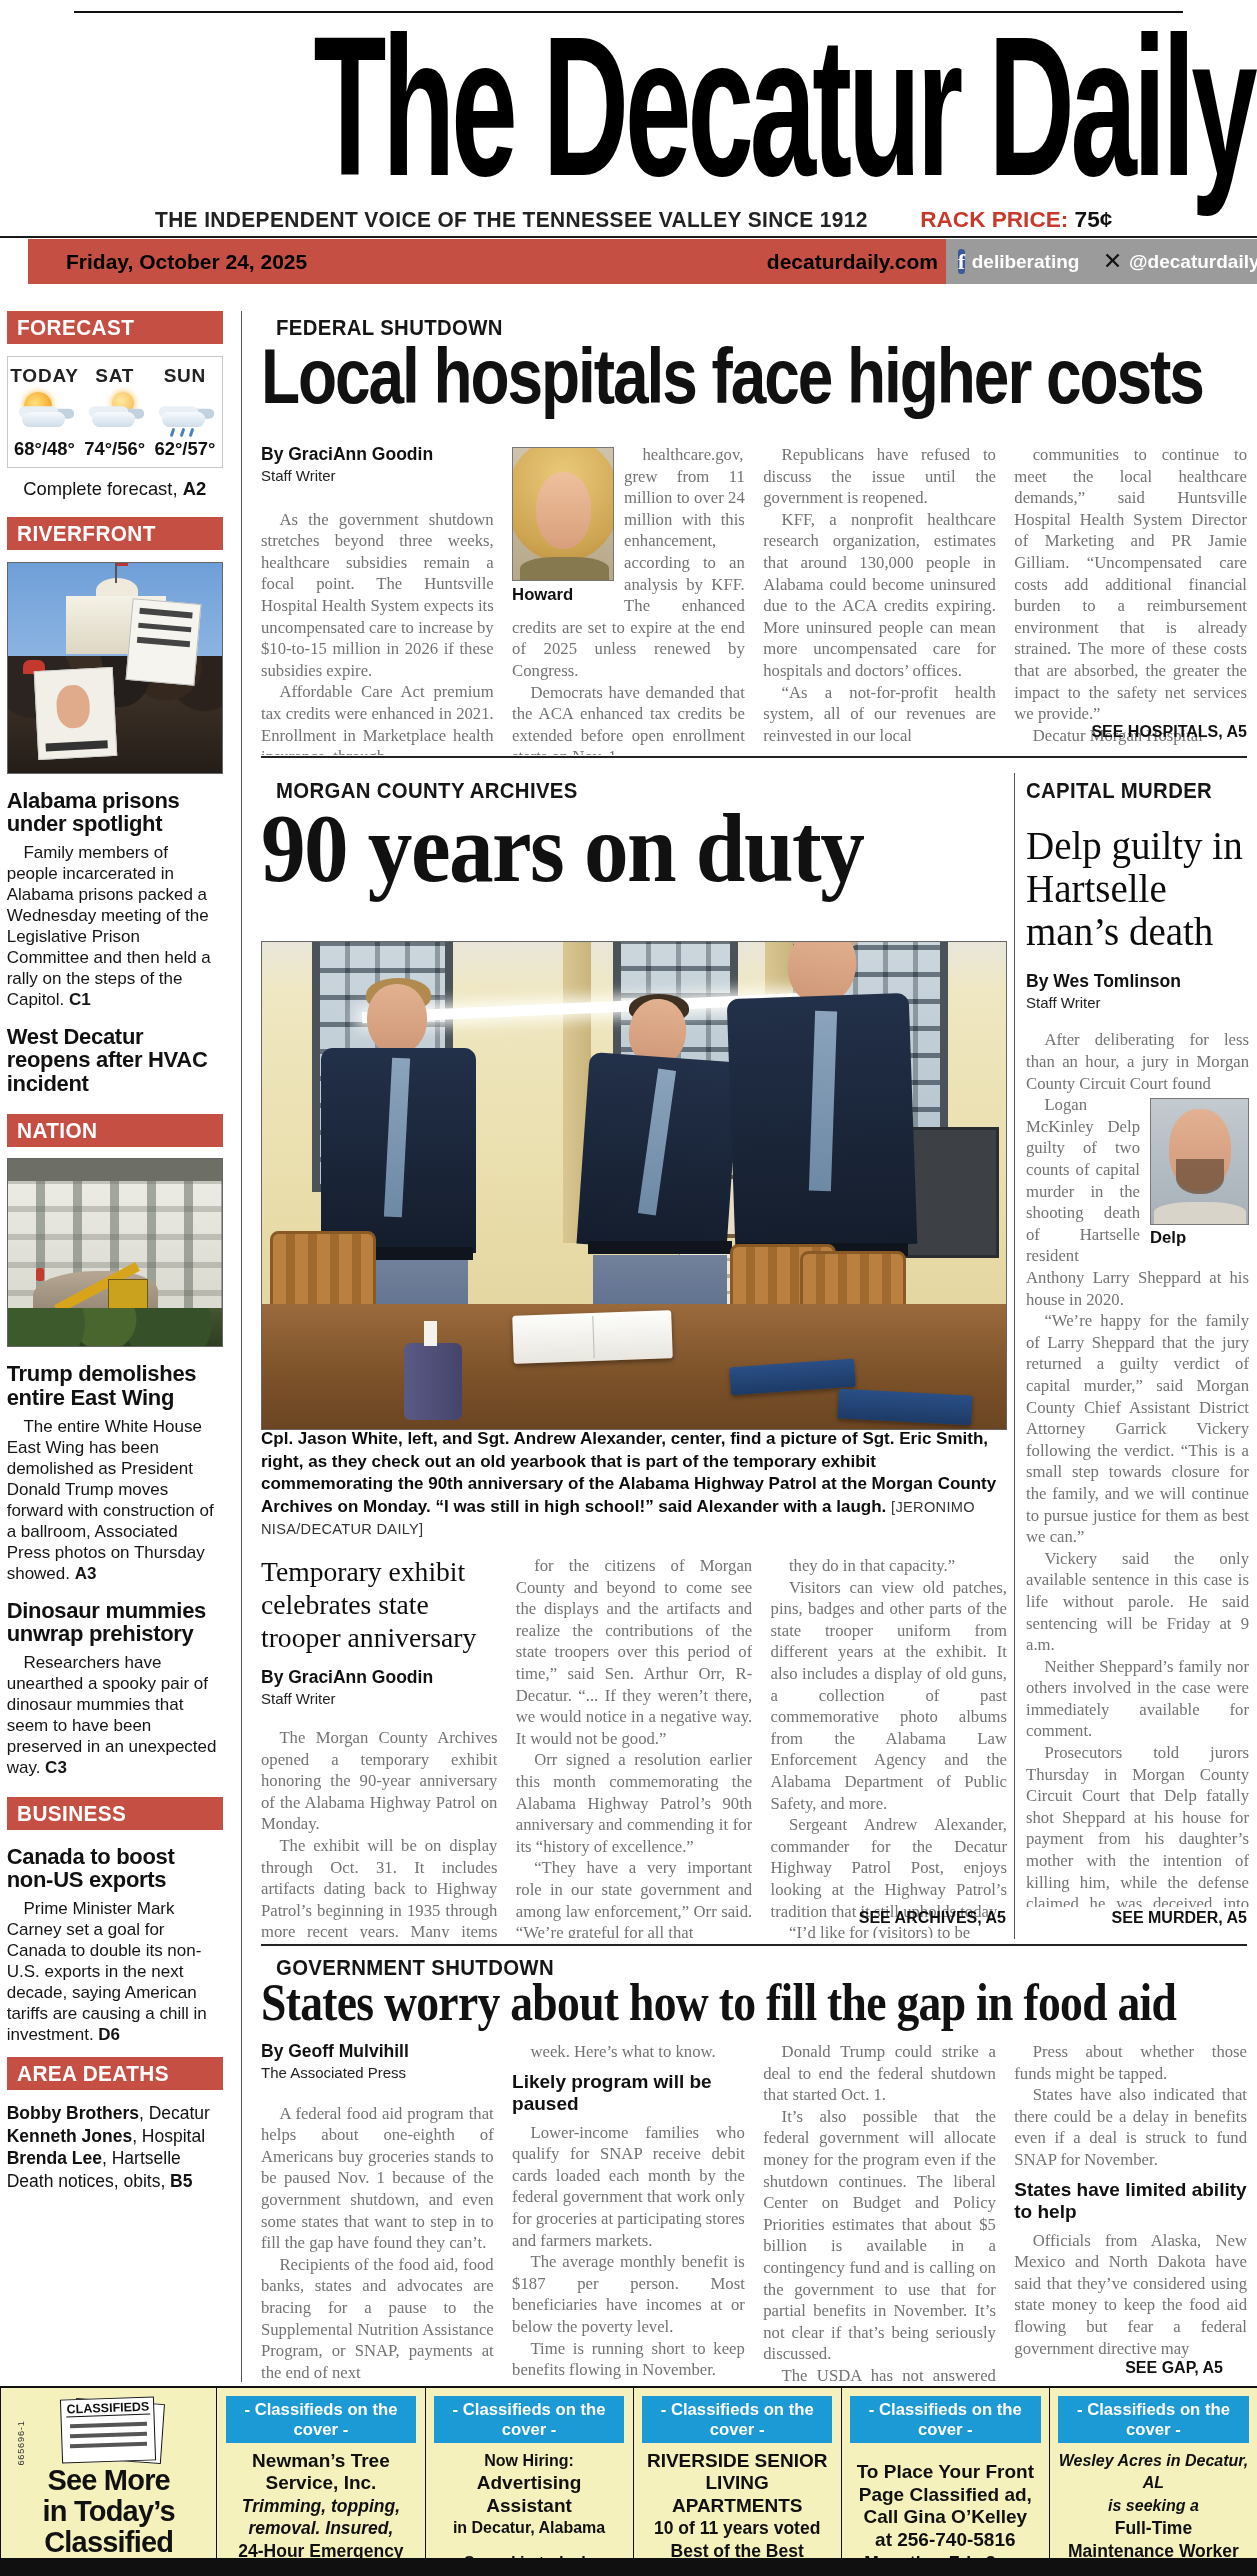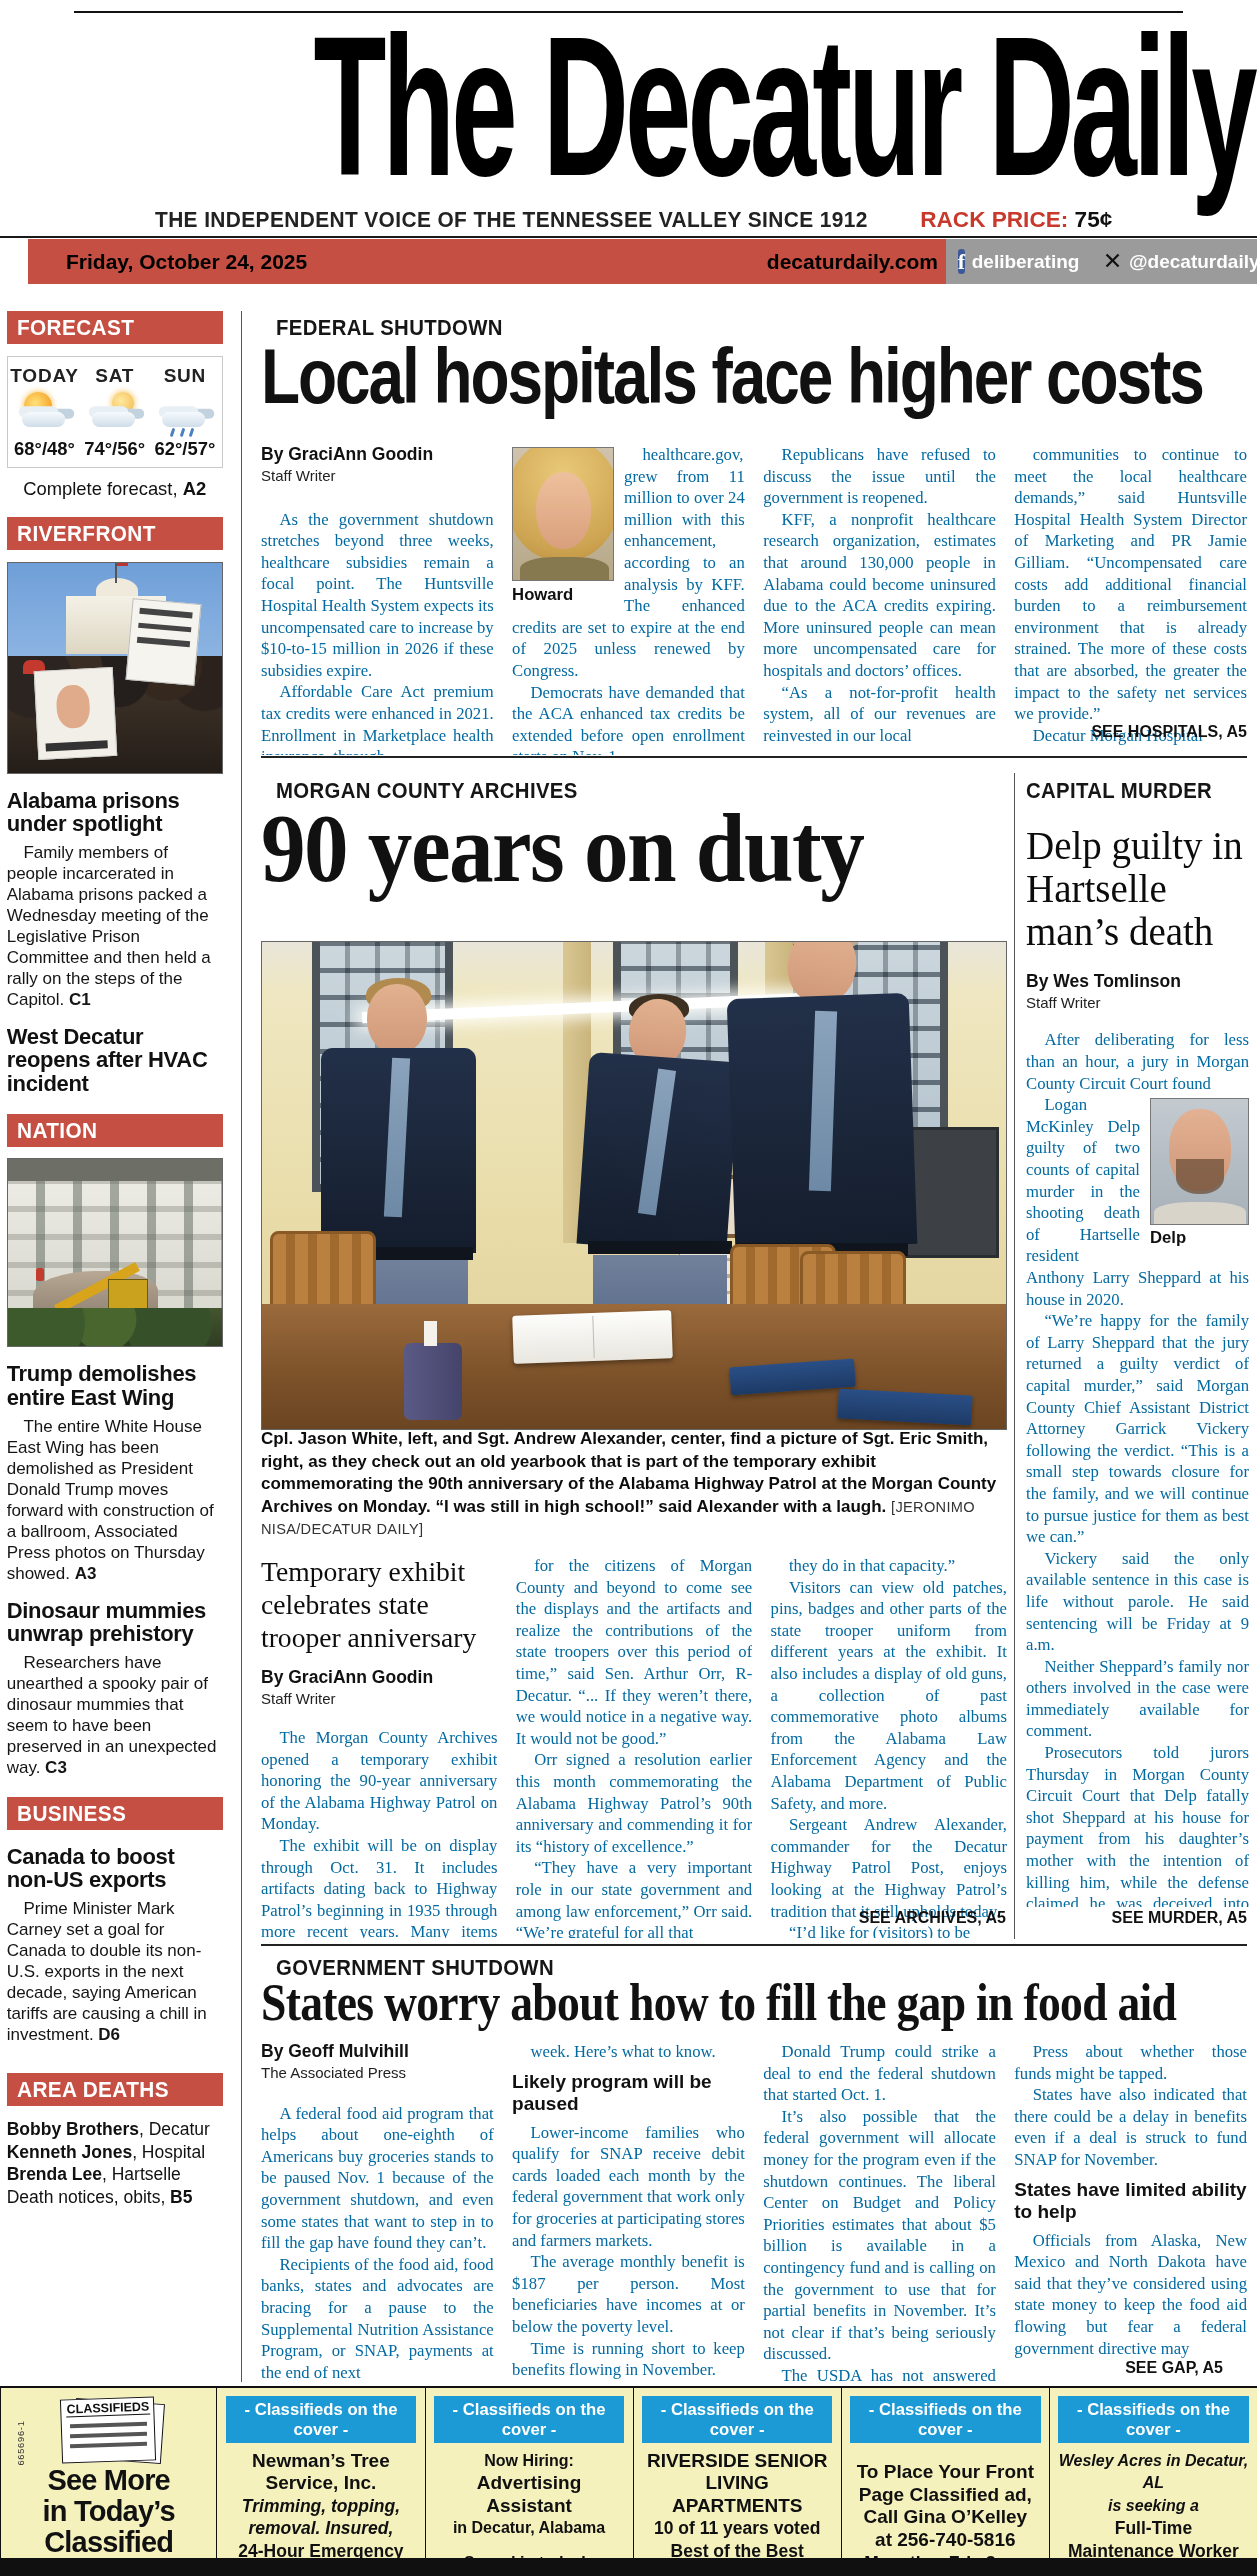--- a/index.html
+++ b/index.html
@@ -56,21 +56,21 @@
   #vdiv1{left:241px;top:311px;width:0.8px;background:#555;height:2071px;}
   #rule1{left:261px;top:756px;width:986px;height:1.7px;background:#222;}
   #vdiv2{left:1014px;top:773px;width:0.8px;background:#555;height:1166px;}
   #rule2{left:261px;top:1944px;width:986px;height:1.7px;background:#222;}
   
   .kicker{font-size:22.6px;font-weight:bold;color:#161616;letter-spacing:0.4px;white-space:nowrap;}
   .kicker span{display:inline-block;transform:scaleX(.9);transform-origin:left;}
   .byline{font-weight:bold;font-size:17.5px;}
   .byrole{font-size:15px;color:#222;margin-top:1.7px;}
   .serifbody p{font-family:"Liberation Serif",serif;font-size:16.7px;line-height:21.6px;text-align:justify;
-    text-indent:18.4px;margin:0;color:#0369a1;}
+    text-indent:18.4px;margin:0;color:#737373;}
   .cols{display:flex;gap:18.4px;}
   .col{flex:1;overflow:hidden;}
   .jump{font-weight:bold;font-size:16px;text-align:right;}
   
   #hosp-kicker{left:276px;top:315px;}
   #hosp-headline{left:261px;top:337px;width:986px;}
   #hosp-headline span{display:inline-block;font-weight:bold;font-size:78px;letter-spacing:-2.5px;line-height:1;
     white-space:nowrap;transform:scaleX(.82);transform-origin:left top;}
   #hosp-cols{left:261px;top:444px;width:986px;height:311px;}
   #hosp-cols .bylineblk{margin-bottom:25px;}
@@ -338,21 +338,21 @@
     <div class="brief-b">
         <span class="ind"><span>Researchers have unearthed a spooky pair of dinosaur mummies that seem to have been preserved in an unexpected way. </span><span class="pg">C3</span></span>
       </div>
 
     <div class="red-bar" style="margin-top:18.4px;"><span>BUSINESS</span></div>
     <div class="brief-t">Canada to boost non-US exports</div>
     <div class="brief-b">
         <span class="ind"><span>Prime Minister Mark Carney set a goal for Canada to double its non-U.S. exports in the next decade, saying American tariffs are causing a chill in investment. </span><span class="pg">D6</span></span>
       </div>
 
-    <div class="red-bar" style="margin-top:28px;"><span>AREA DEATHS</span></div>
+    <div class="red-bar" style="margin-top:12px;"><span>AREA DEATHS</span></div>
     <div id="deaths">
       <div><b>Bobby Brothers</b><span>, Decatur</span></div>
       <div><b>Kenneth Jones</b><span>, Hospital</span></div>
       <div><b>Brenda Lee</b><span>, Hartselle</span></div>
       <div><span>Death notices, obits, </span><span class="pg">B5</span></div>
     </div>
 
   </div>
 
   <div class="abs" id="vdiv1"></div>

